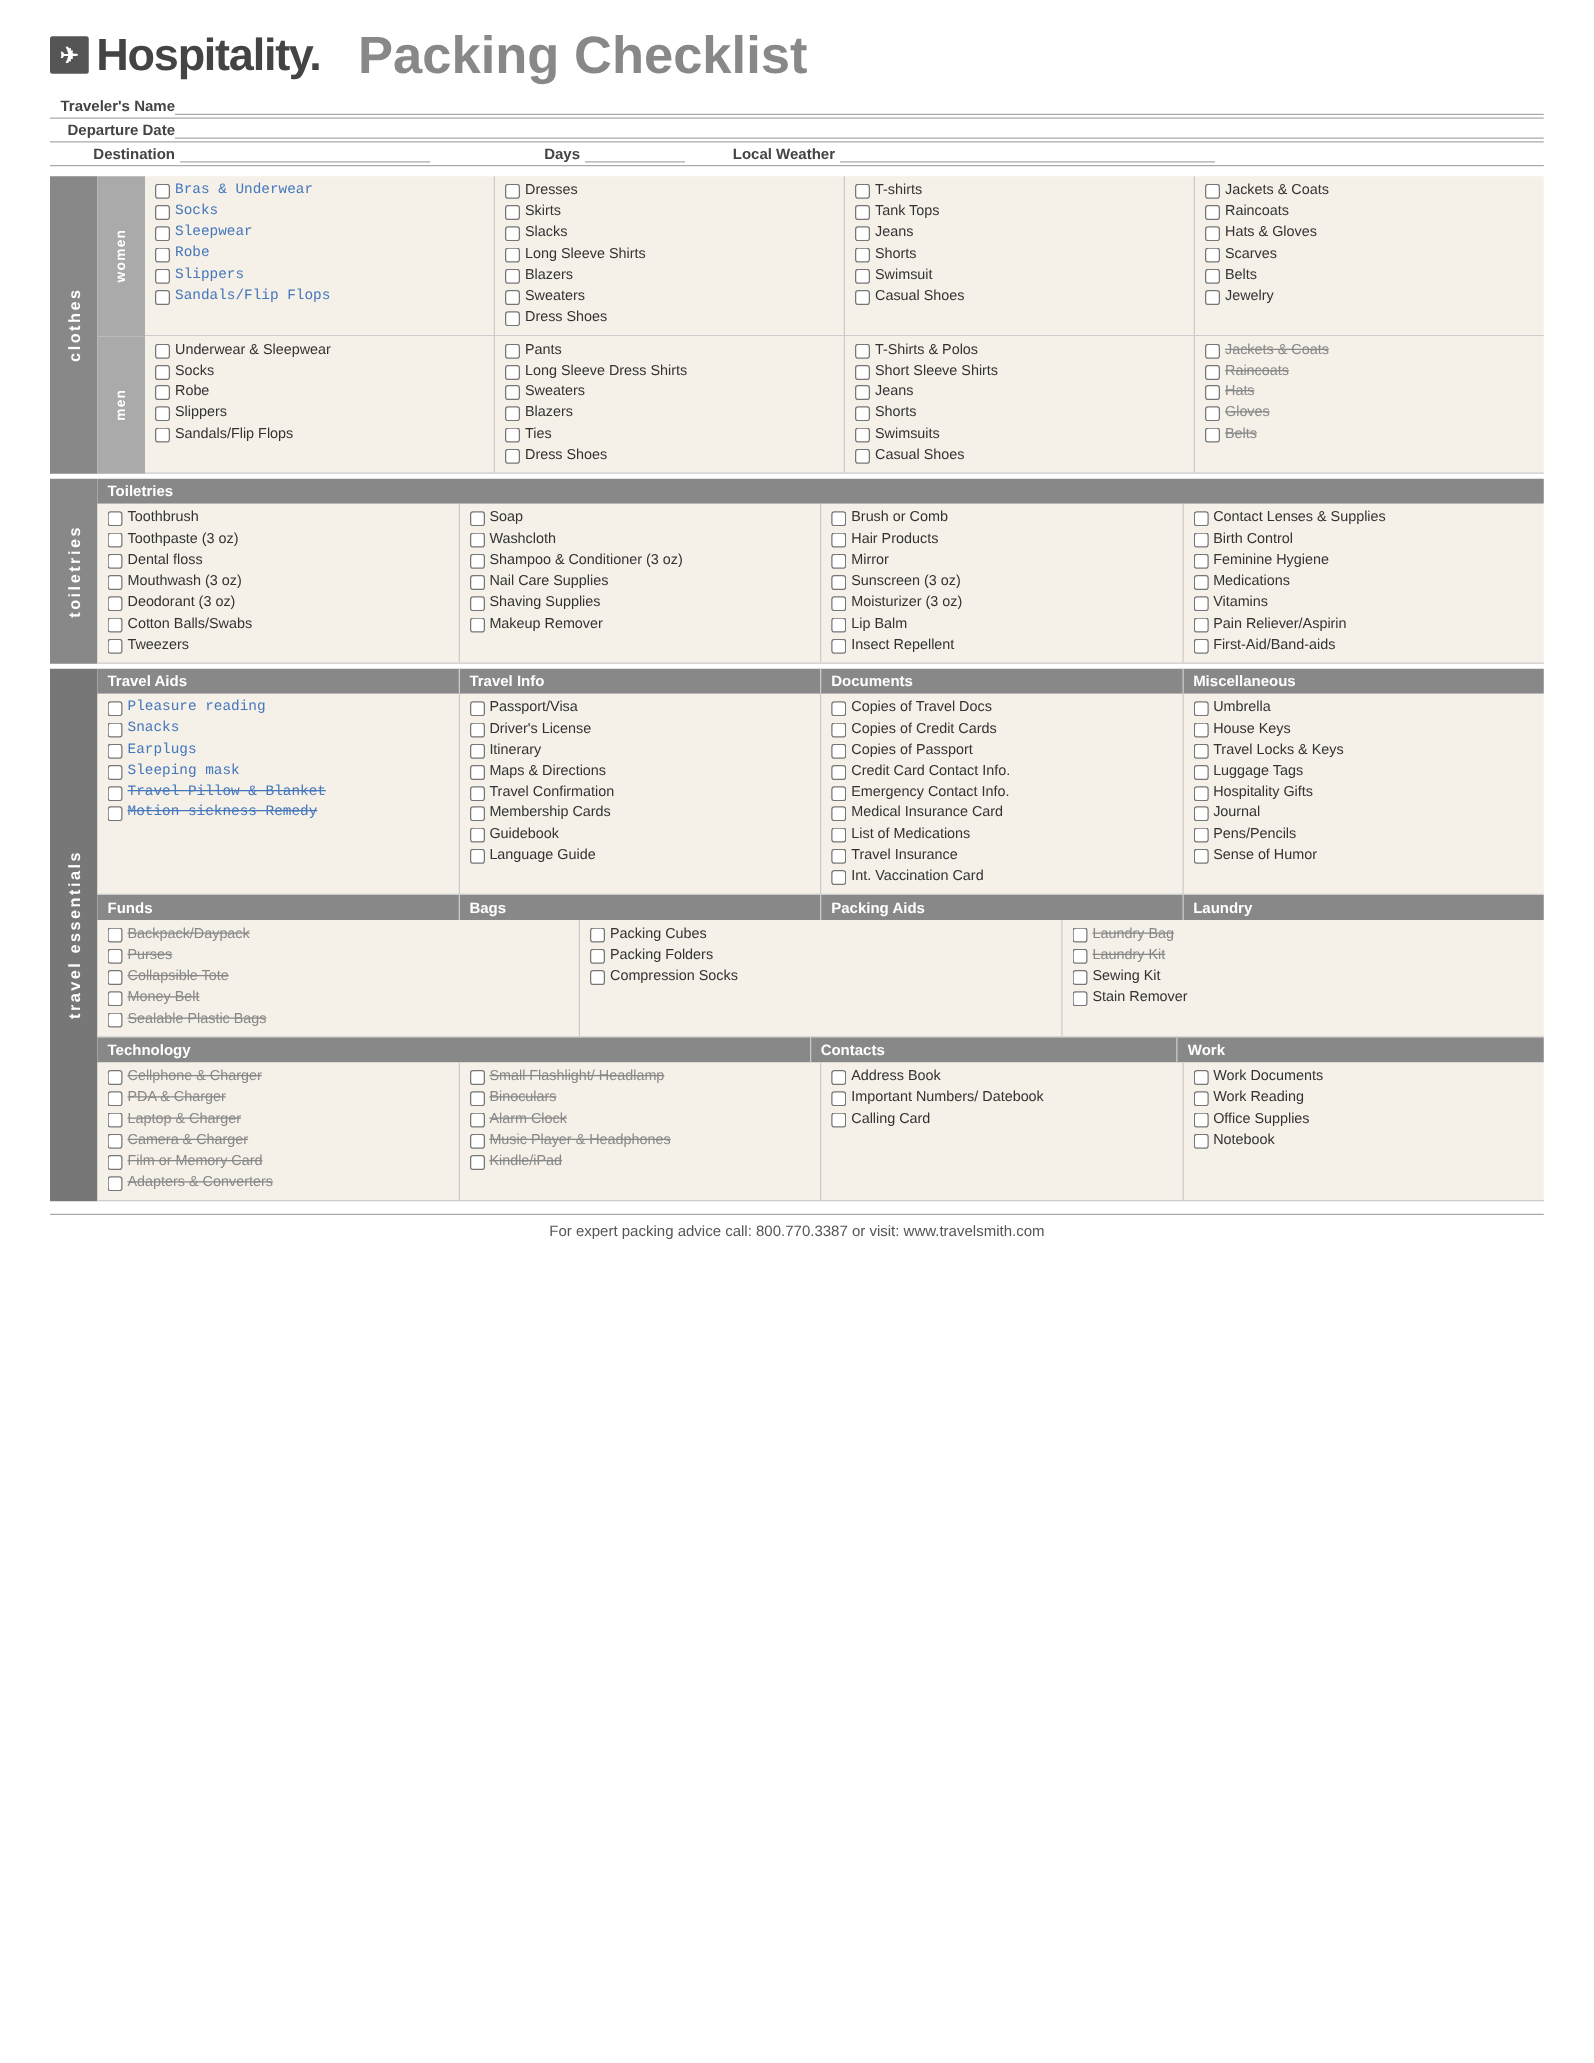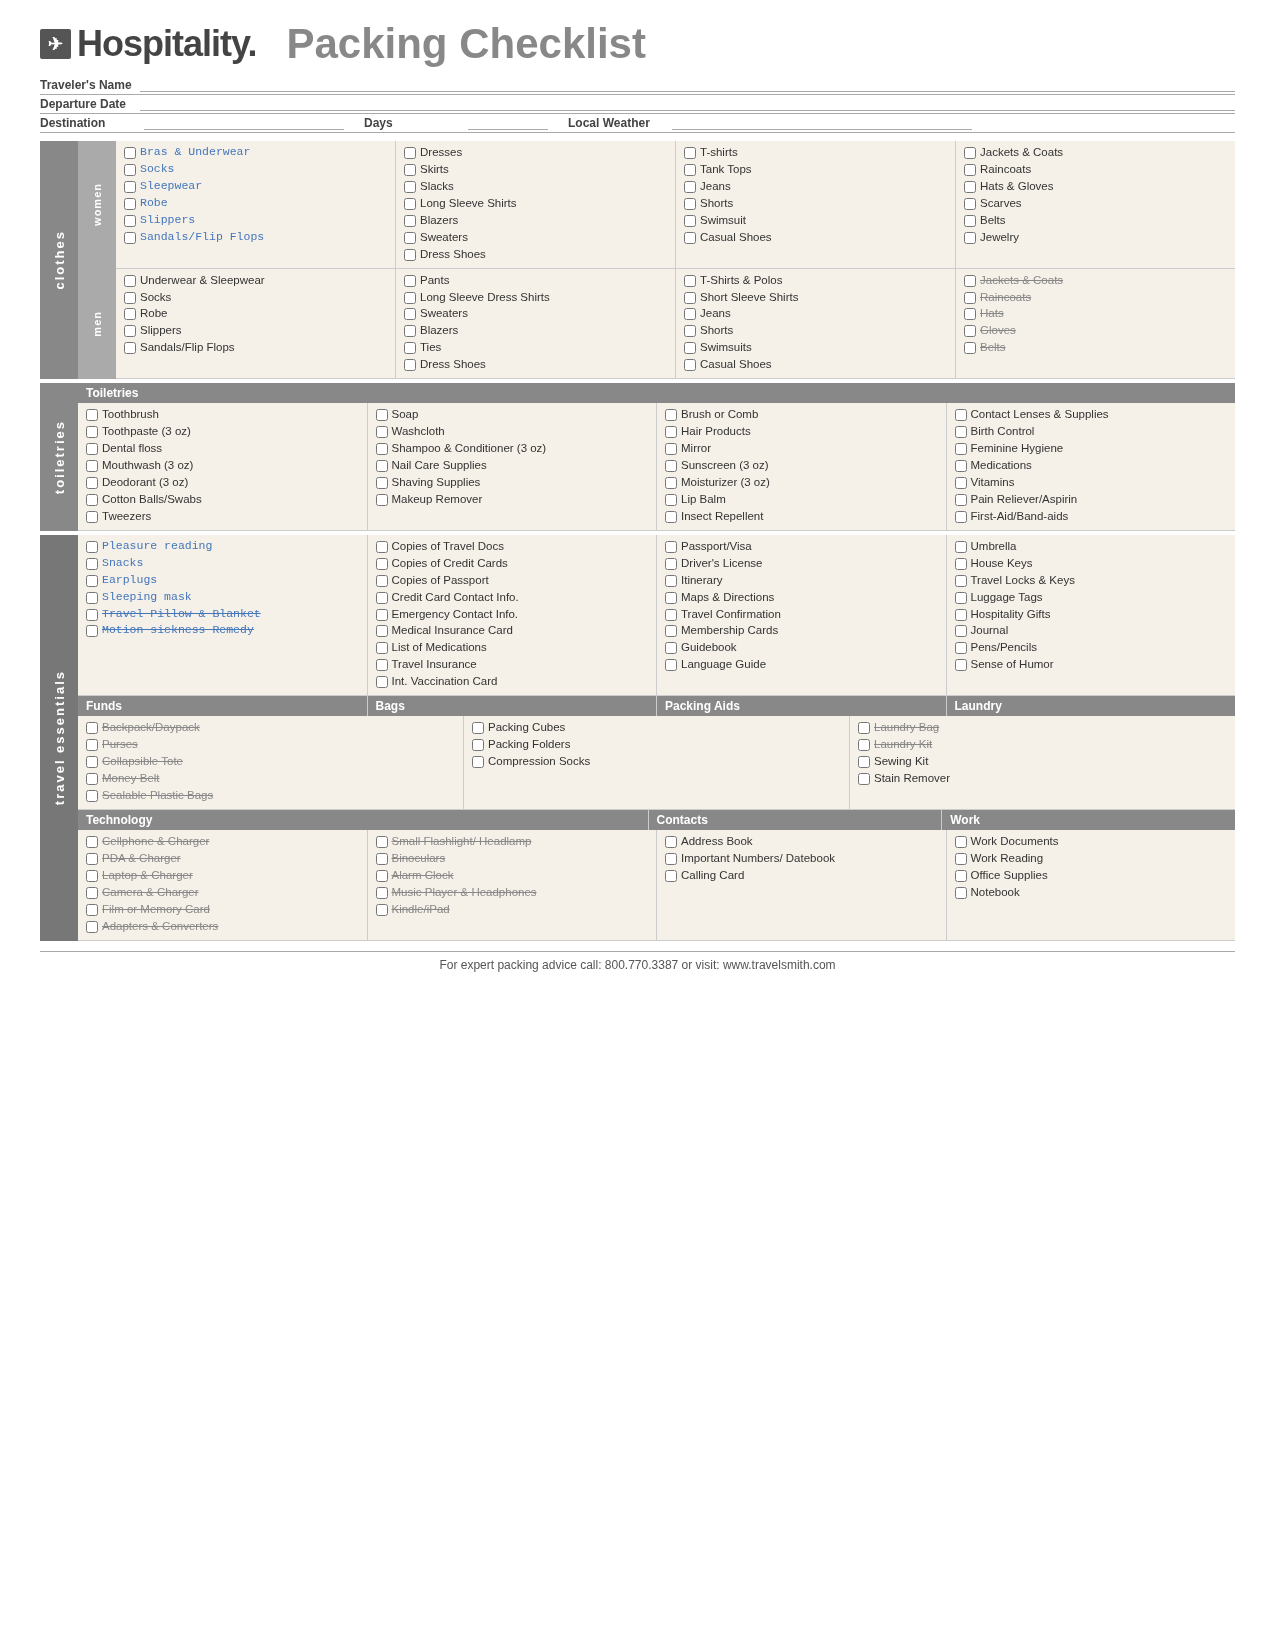--- a/index.html
+++ b/index.html
@@ -51,20 +51,21 @@
       align-items: flex-end;
       margin-bottom: 2px;
       border-bottom: 1px solid #aaa;
       padding-bottom: 2px;
     }
     .form-label {
       font-size: 12px;
       font-weight: bold;
       color: #444;
       min-width: 100px;
+      text-align: right;
     }
     .form-line {
       flex: 1;
       height: 1px;
       background: #aaa;
     }
     .instruction {
       font-size: 13px;
       color: #444;
       margin-bottom: 8px;
@@ -612,20 +613,26 @@
       </div>
     </div>
   </div>
 
   <div class="section-wrapper">
     <div class="section-label-col" style="background:#777;">
       <span class="section-label">travel essentials</span>
     </div>
     <div class="section-content">
 
+      <div class="cat-header-row">
+        <div class="cat-header">Travel Aids</div>
+        <div class="cat-header">Travel Info</div>
+        <div class="cat-header">Documents</div>
+        <div class="cat-header">Miscellaneous</div>
+      </div>
       <div class="cat-items-row">
         <div class="cat-col">
           <div class="check-item">
               <input type="checkbox" style="">
               <label class="blue">Pleasure reading</label>
             </div>
           <div class="check-item">
               <input type="checkbox" style="">
               <label class="blue">Snacks</label>
             </div>
@@ -642,20 +649,54 @@
               <label class="blue strikethrough">Travel Pillow &amp; Blanket</label>
             </div>
           <div class="check-item">
               <input type="checkbox" style="">
               <label class="blue strikethrough">Motion sickness Remedy</label>
             </div>
         </div>
         <div class="cat-col">
           <div class="check-item">
               <input type="checkbox" style="">
+              <label>Passport/Visa</label>
+            </div>
+          <div class="check-item">
+              <input type="checkbox" style="">
+              <label>Driver's License</label>
+            </div>
+          <div class="check-item">
+              <input type="checkbox" style="">
+              <label>Itinerary</label>
+            </div>
+          <div class="check-item">
+              <input type="checkbox" style="">
+              <label>Maps &amp; Directions</label>
+            </div>
+          <div class="check-item">
+              <input type="checkbox" style="">
+              <label>Travel Confirmation</label>
+            </div>
+          <div class="check-item">
+              <input type="checkbox" style="">
+              <label>Membership Cards</label>
+            </div>
+          <div class="check-item">
+              <input type="checkbox" style="">
+              <label>Guidebook</label>
+            </div>
+          <div class="check-item">
+              <input type="checkbox" style="">
+              <label>Language Guide</label>
+            </div>
+        </div>
+        <div class="cat-col">
+          <div class="check-item">
+              <input type="checkbox" style="">
               <label>Copies of Travel Docs</label>
             </div>
           <div class="check-item">
               <input type="checkbox" style="">
               <label>Copies of Credit Cards</label>
             </div>
           <div class="check-item">
               <input type="checkbox" style="">
               <label>Copies of Passport</label>
             </div>
@@ -675,54 +716,20 @@
               <input type="checkbox" style="">
               <label>List of Medications</label>
             </div>
           <div class="check-item">
               <input type="checkbox" style="">
               <label>Travel Insurance</label>
             </div>
           <div class="check-item">
               <input type="checkbox" style="">
               <label>Int. Vaccination Card</label>
-            </div>
-        </div>
-        <div class="cat-col">
-          <div class="check-item">
-              <input type="checkbox" style="">
-              <label>Passport/Visa</label>
-            </div>
-          <div class="check-item">
-              <input type="checkbox" style="">
-              <label>Driver's License</label>
-            </div>
-          <div class="check-item">
-              <input type="checkbox" style="">
-              <label>Itinerary</label>
-            </div>
-          <div class="check-item">
-              <input type="checkbox" style="">
-              <label>Maps &amp; Directions</label>
-            </div>
-          <div class="check-item">
-              <input type="checkbox" style="">
-              <label>Travel Confirmation</label>
-            </div>
-          <div class="check-item">
-              <input type="checkbox" style="">
-              <label>Membership Cards</label>
-            </div>
-          <div class="check-item">
-              <input type="checkbox" style="">
-              <label>Guidebook</label>
-            </div>
-          <div class="check-item">
-              <input type="checkbox" style="">
-              <label>Language Guide</label>
             </div>
         </div>
         <div class="cat-col">
           <div class="check-item">
               <input type="checkbox" style="">
               <label>Umbrella</label>
             </div>
           <div class="check-item">
               <input type="checkbox" style="">
               <label>House Keys</label>

